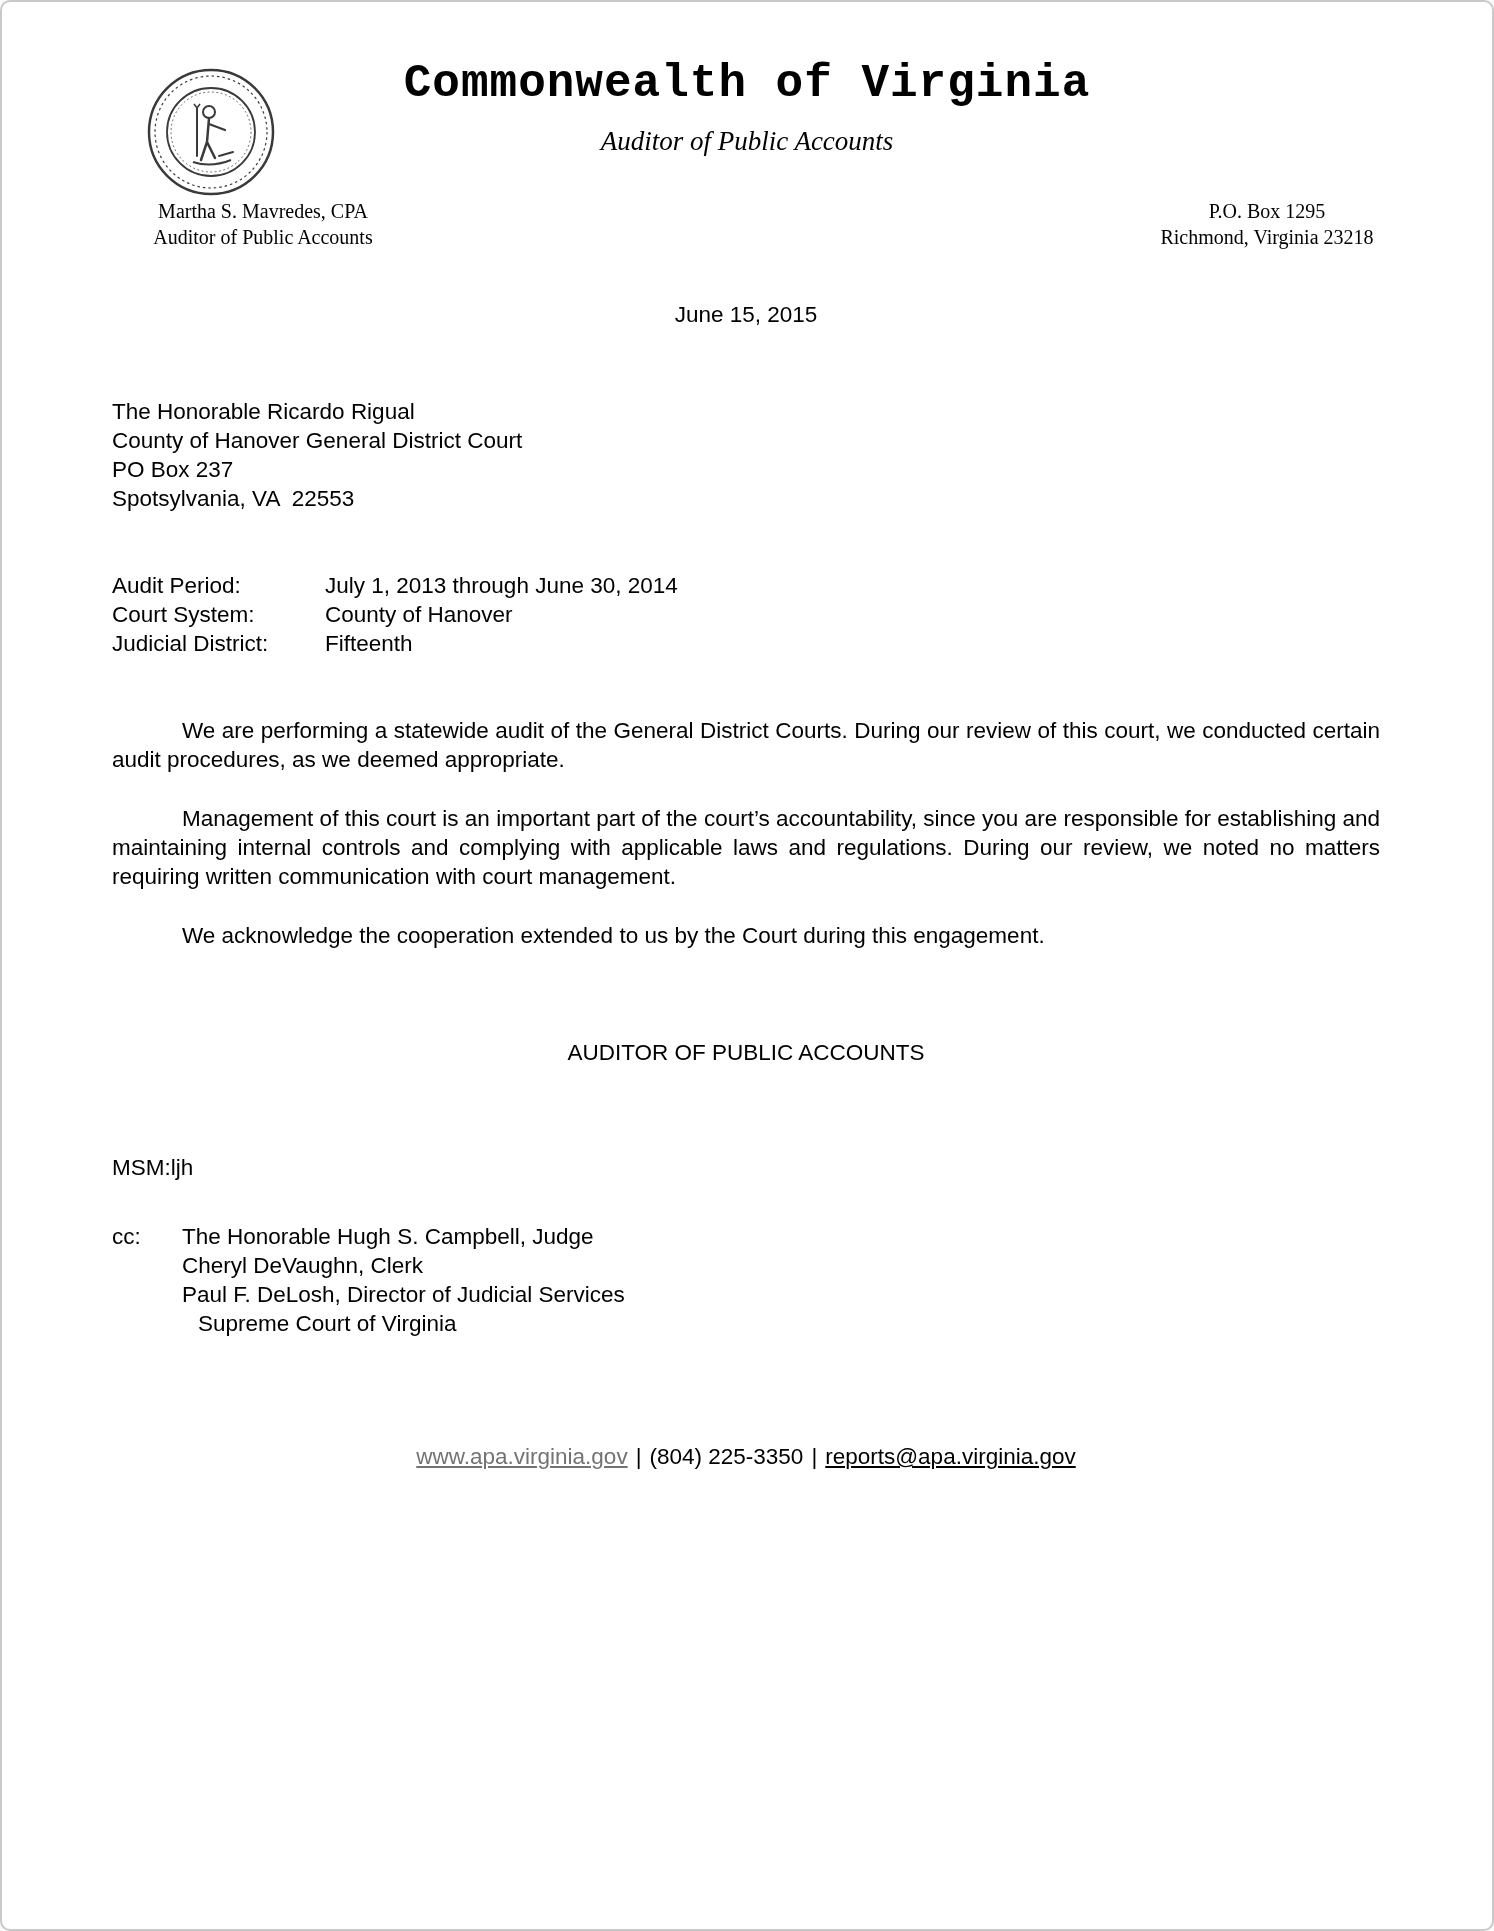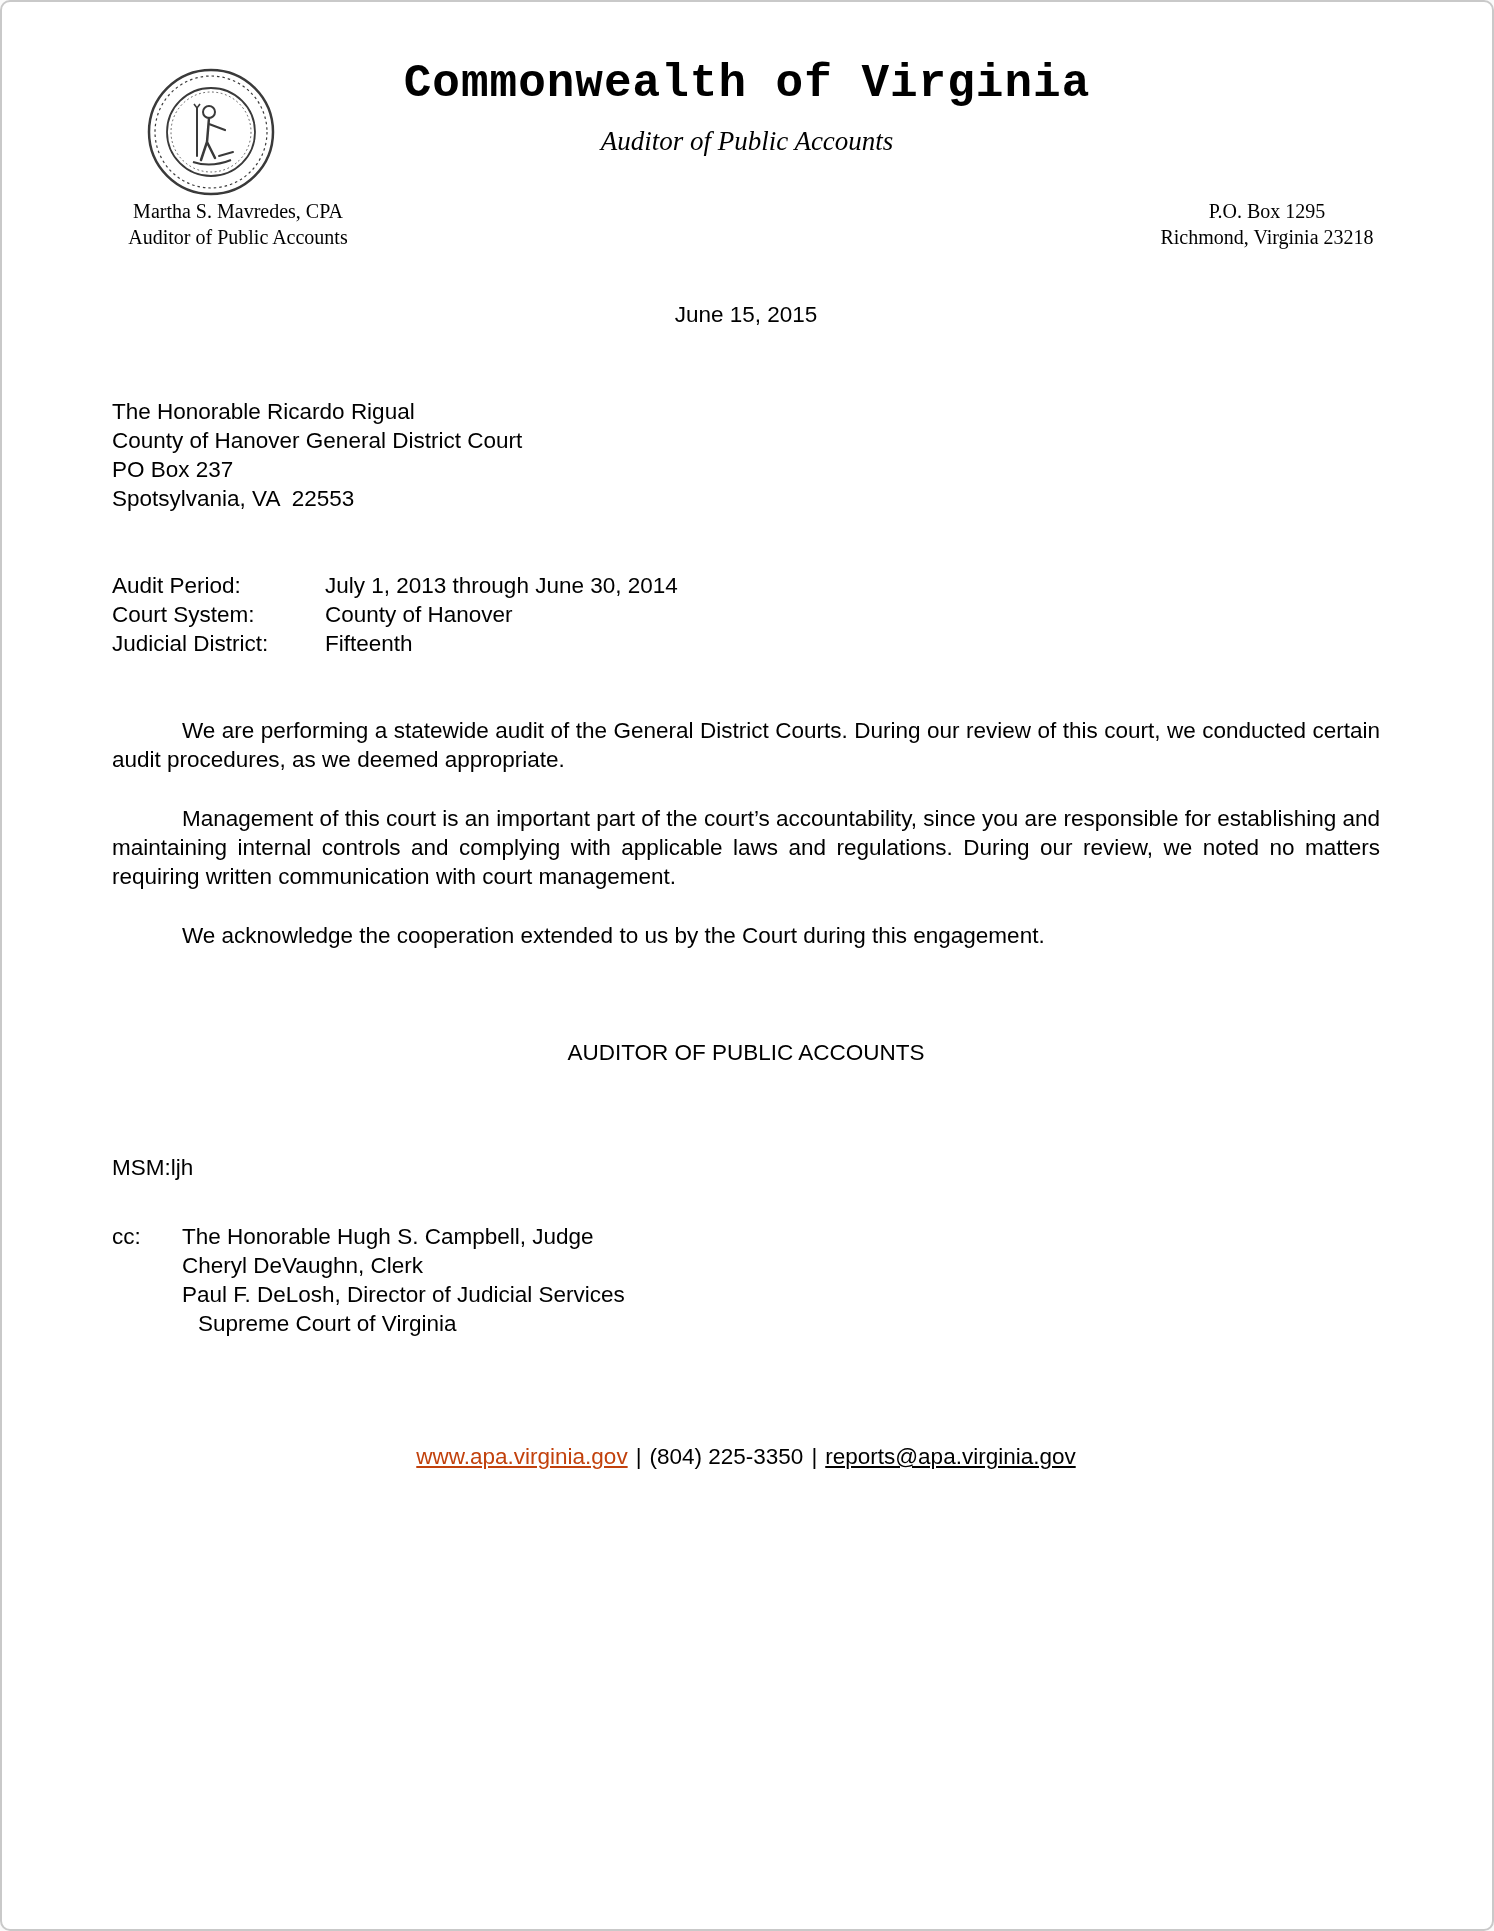--- a/index.html
+++ b/index.html
@@ -43,21 +43,21 @@
   }
   .org-subtitle {
     text-align: center;
     margin-top: 16px;
     font-family: "Liberation Serif", serif;
     font-style: italic;
     font-size: 27px;
   }
   .contact-left {
     position: absolute;
-    left: 111px;
+    left: 136px;
     top: 196px;
     width: 250px;
     text-align: center;
     font-family: "Liberation Serif", serif;
     font-size: 20px;
     line-height: 26px;
   }
   .contact-right {
     position: absolute;
     right: 100px;
@@ -216,17 +216,17 @@
       <div class="cc-label">cc:</div>
       <div class="cc-lines">
         <div>The Honorable Hugh S. Campbell, Judge</div>
         <div>Cheryl DeVaughn, Clerk</div>
         <div>Paul F. DeLosh, Director of Judicial Services</div>
         <div class="cc-indent">Supreme Court of Virginia</div>
       </div>
     </div>
 
     <div class="page-footer">
-      <a class="footer-link" style="color: #c2410c;">www.apa.virginia.gov</a><span class="footer-sep">|</span><span>(804) 225-3350</span><span class="footer-sep">|</span><a class="footer-link" style="color: #000000;">reports@apa.virginia.gov</a>
+      <a class="footer-link" style="color: #737373;">www.apa.virginia.gov</a><span class="footer-sep">|</span><span>(804) 225-3350</span><span class="footer-sep">|</span><a class="footer-link" style="color: #000000;">reports@apa.virginia.gov</a>
     </div>
 
   </div>
 </div>
 
 </body></html>

